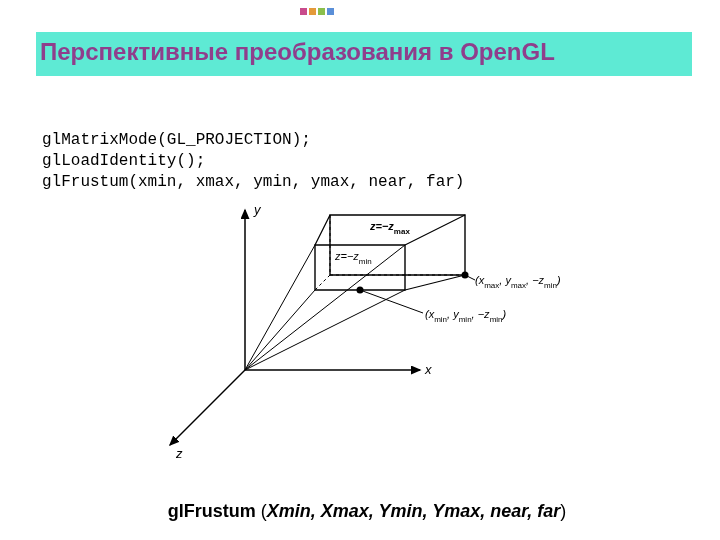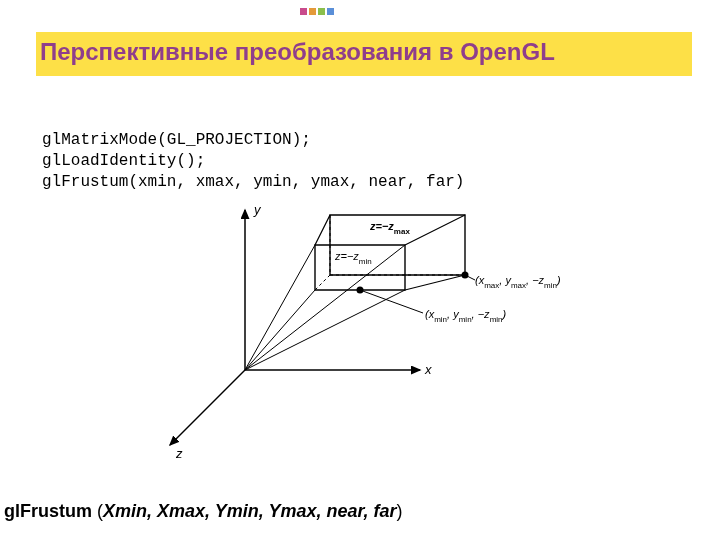--- a/index.html
+++ b/index.html
@@ -21,21 +21,21 @@
   }
   .logo .sq {
     width: 7px;
     height: 7px;
   }
   .title {
     position: absolute;
     top: 32px;
     left: 36px;
     right: 28px;
-    background: #fde047;
+    background: #5eead4;
     padding: 6px 4px 10px 4px;
     color: #8f3e8c;
     font-weight: bold;
     font-size: 24px;
     line-height: 1.15;
   }
   .code {
     position: absolute;
     top: 130px;
     left: 32px;
@@ -49,22 +49,23 @@
   .diagram {
     position: absolute;
     top: 200px;
     left: 140px;
     width: 470px;
     height: 260px;
   }
   .caption {
     position: absolute;
     bottom: 18px;
-    left: 4px;
+    left: 14px;
     right: 0;
+    text-align: center;
     font-size: 18px;
     color: #000;
   }
   .caption .fn { font-weight: bold; }
   .caption .args { font-style: italic; font-weight: bold;}
   .dlabel {
     font-family: Arial, sans-serif;
     font-size: 13px;
     font-style: italic;
   }

